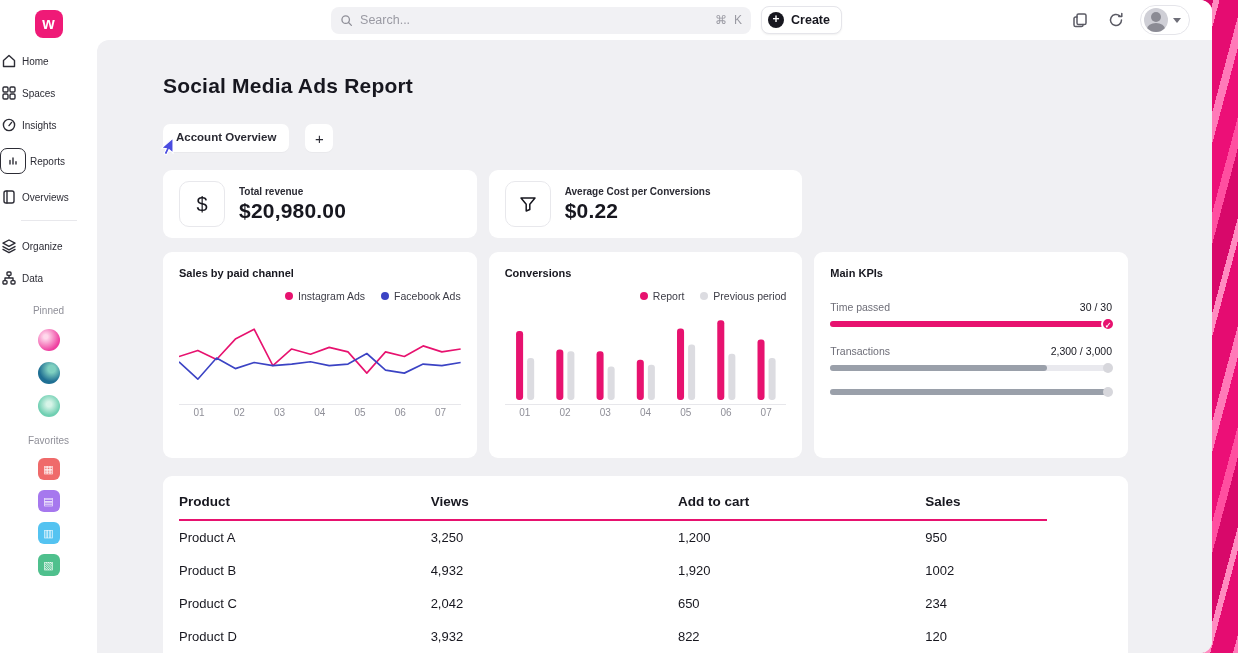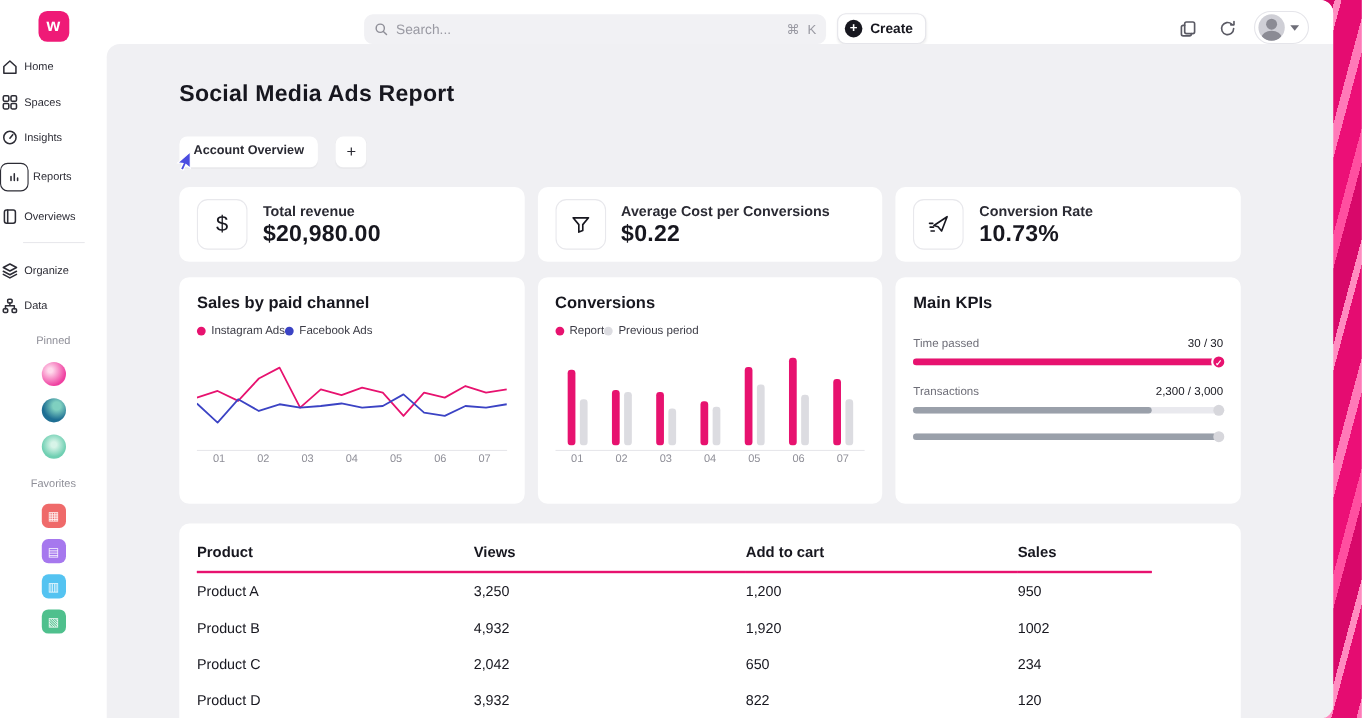--- a/index.html
+++ b/index.html
@@ -42,21 +42,21 @@
   .pd3 { background:radial-gradient(circle at 50% 42%, #d7f4e8 15%, #6fcfb2 65%); }
   .fav-sq {
     width:22px; height:22px; border-radius:6px; margin-top:10px; cursor:pointer;
     color:rgba(255,255,255,.95); font-size:11px; display:flex; align-items:center; justify-content:center;
   }
   .fv1 { background:#ef6a6a; } .fv2 { background:#a678ee; }
   .fv3 { background:#54c3f1; } .fv4 { background:#4fc08d; }
   
   .body-col { flex:1; display:flex; flex-direction:column; min-width:0; }
   .topbar {
-    height:40px; flex:none; display:flex; align-items:flex-end; background:#fff;
+    height:40px; flex:none; display:flex; align-items:center; background:#fff;
     padding:0 22px 0 18px;
   }
   .tb-spacer { flex:1; }
   .search {
     width:420px; height:27px; background:#f1f1f4; border-radius:8px;
     display:flex; align-items:center; gap:7px; padding:0 9px; cursor:text;
   }
   .search svg { width:13px; height:13px; stroke:#8f8f98; fill:none; stroke-width:1.6; stroke-linecap:round; flex:none; }
   .search input {
     flex:1; border:none; outline:none; background:transparent; font-size:12.5px;
@@ -105,26 +105,26 @@
   .kpi-row { margin-top:18px; }
   .kpi-card {
     background:#fff; border-radius:9px; padding:10px 16px; height:68px;
     display:flex; align-items:center; gap:14px;
   }
   .kpi-icon-box {
     width:46px; height:46px; border:1.5px solid #e8e8ec; border-radius:10px; flex:none;
     display:flex; align-items:center; justify-content:center; font-size:20px; color:#17171f;
   }
   .kpi-icon-box svg { width:20px; height:20px; stroke:#17171f; fill:none; stroke-width:1.5; stroke-linejoin:round; stroke-linecap:round; }
-  .kpi-label { font-size:13px; font-weight:700; color:#2a2a33; }
+  .kpi-label { font-size:10px; font-weight:700; color:#2a2a33; }
   .kpi-value { font-size:21px; font-weight:800; color:#17171f; margin-top:2px; letter-spacing:.2px; }
   .charts-row { margin-top:14px; }
   .chart-card { background:#fff; border-radius:9px; padding:15px 16px 12px; height:206px; }
-  .chart-title { font-size:15px; font-weight:700; color:#17171f; }
-  .legend { display:flex; margin-top:11px; }
+  .chart-title { font-size:11px; font-weight:700; color:#17171f; }
+  .legend { display:flex; gap:16px; margin-top:11px;justify-content:flex-end; }
   .legend-item { display:flex; align-items:center; gap:5px; font-size:10.5px; color:#3c3c46; }
   .dot { width:8px; height:8px; border-radius:50%; flex:none; }
   .plot { margin-top:14px; width:100%; height:84px; display:block; }
   .ticks {
     display:flex; margin-top:4px; border-top:1px solid #e7e7eb; padding-top:2px;
   }
   .ticks span { flex:1; text-align:center; font-size:10px; color:#8f8f98; }
   
   .mk-row { margin-top:15px; }
   .mk-head { display:flex; justify-content:space-between; align-items:baseline; }
@@ -298,32 +298,20 @@
         </div>
         <div class="kpi-card">
           <div class="kpi-icon-box">
             <svg viewBox="0 0 20 20">
                   <path d="M3 4 H17 L11.8 10.2 V15.5 L8.2 17 V10.2 Z"></path>
                 </svg>
           </div>
           <div>
             <div class="kpi-label">Average Cost per Conversions</div>
             <div class="kpi-value">$0.22</div>
-          </div>
-        </div>
-        <div class="kpi-card">
-          <div class="kpi-icon-box">
-            <svg viewBox="0 0 20 20">
-                  <path d="M6 11 L18 3 L13 16 L9.8 12.2 Z"></path>
-                  <path d="M2 9 H5 M2.6 12.5 H5.6 M3.4 16 H6.4"></path>
-                </svg>
-          </div>
-          <div>
-            <div class="kpi-label">Conversion Rate</div>
-            <div class="kpi-value">10.73%</div>
           </div>
         </div>
       </section>
 
       <section class="grid3 charts-row">
 
         <div class="chart-card">
           <div class="chart-title">Sales by paid channel</div>
           <div class="legend">
             <span class="legend-item">

